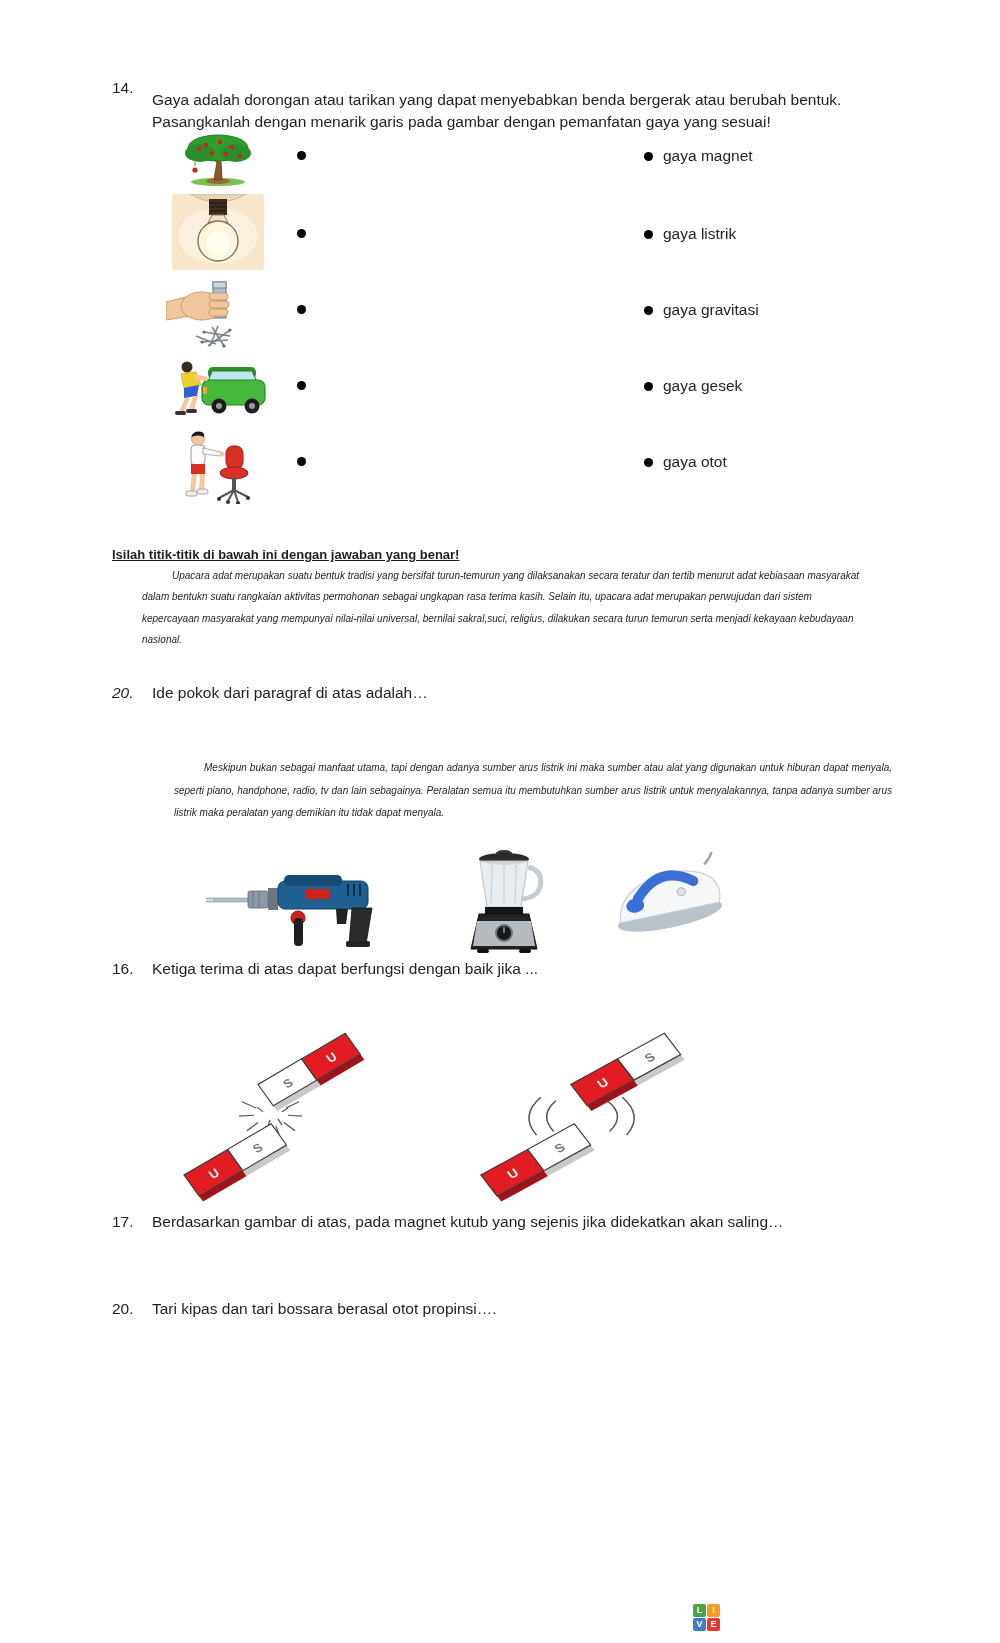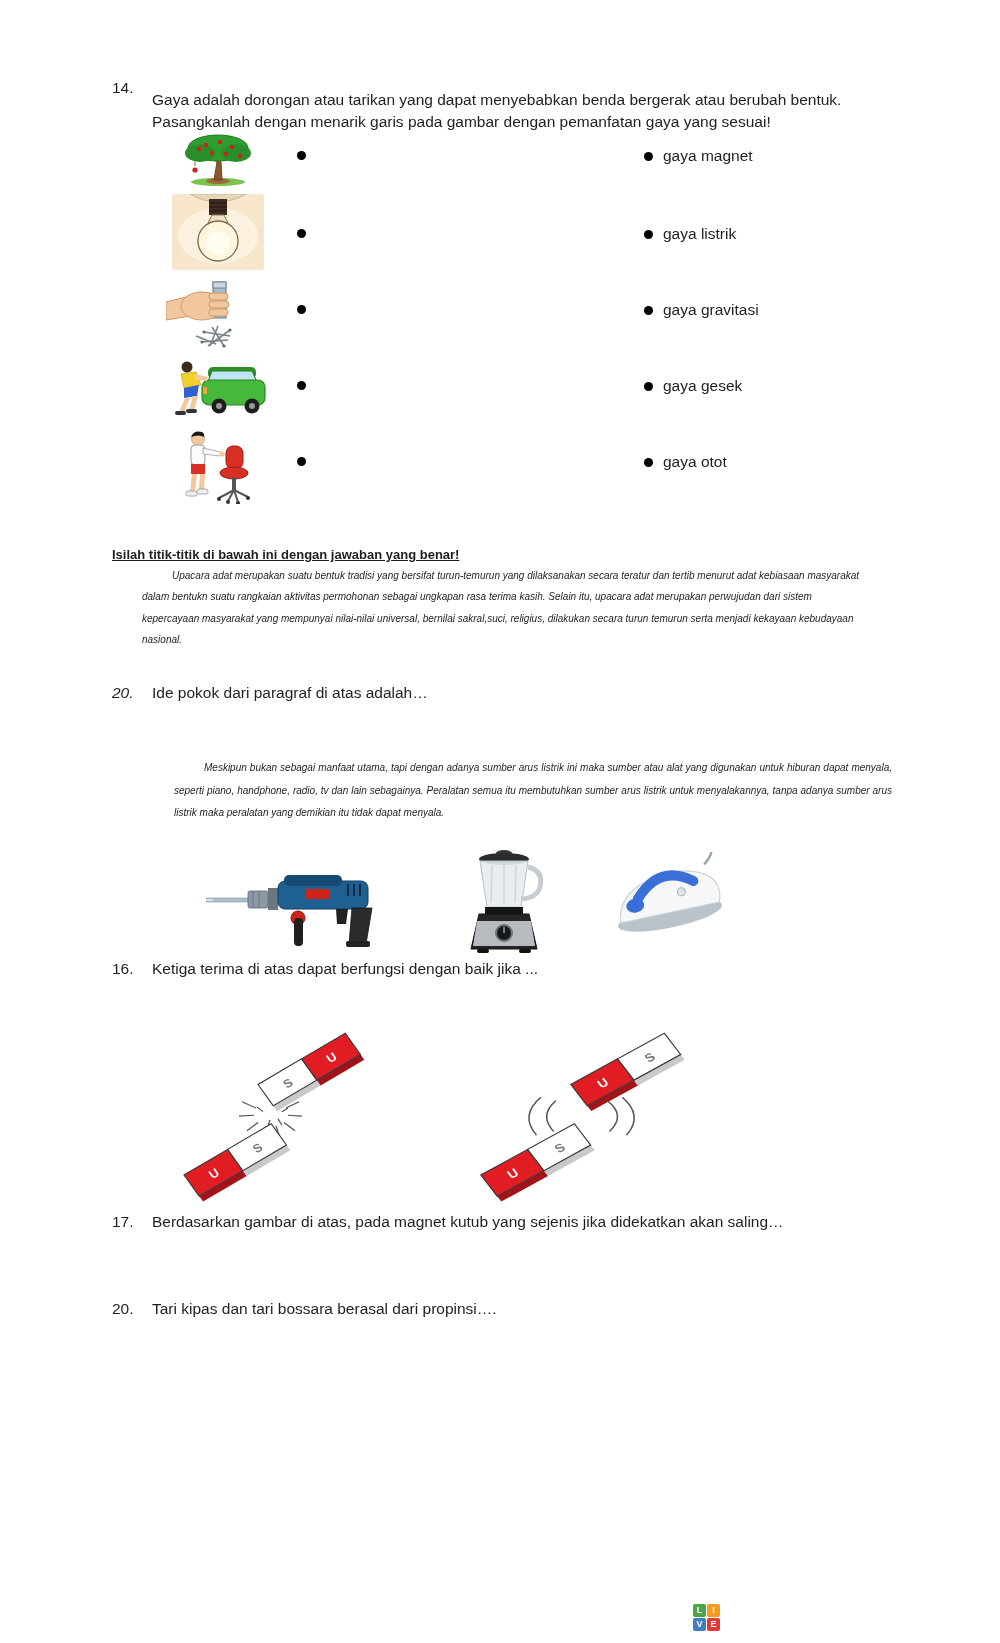--- a/index.html
+++ b/index.html
@@ -276,21 +276,21 @@
       <rect x="52" y="0" width="52" height="28" fill="#ffffff" stroke="#3a3a3a" stroke-width="1.2"></rect>
       <text x="26" y="19.5" font-size="13" font-weight="bold" fill="#ffffff" text-anchor="middle">U</text>
       <text x="78" y="19.5" font-size="13" font-weight="bold" fill="#777" text-anchor="middle">S</text>
     </g>
   </svg>
 
   <div class="qnum" style="top:1213px">17.</div>
   <div class="qtext" style="top:1213px;width:740px">Berdasarkan gambar di atas, pada magnet kutub yang sejenis jika didekatkan akan saling…</div>
 
   <div class="qnum" style="top:1300px">20.</div>
-  <div class="qtext" style="top:1300px;width:740px">Tari kipas dan tari bossara berasal dari propinsi….</div>
+  <div class="qtext" style="top:1300px;width:740px">Tari kipas dan tari bossara berasal otot propinsi….</div>
 
   <div class="logo">
     <div class="logo-grid">
       <div class="logo-sq" style="background:#4aa546">L</div>
       <div class="logo-sq" style="background:#f59b20">I</div>
       <div class="logo-sq" style="background:#3f7fc1">V</div>
       <div class="logo-sq" style="background:#e53935">E</div>
     </div>
   </div>
 

